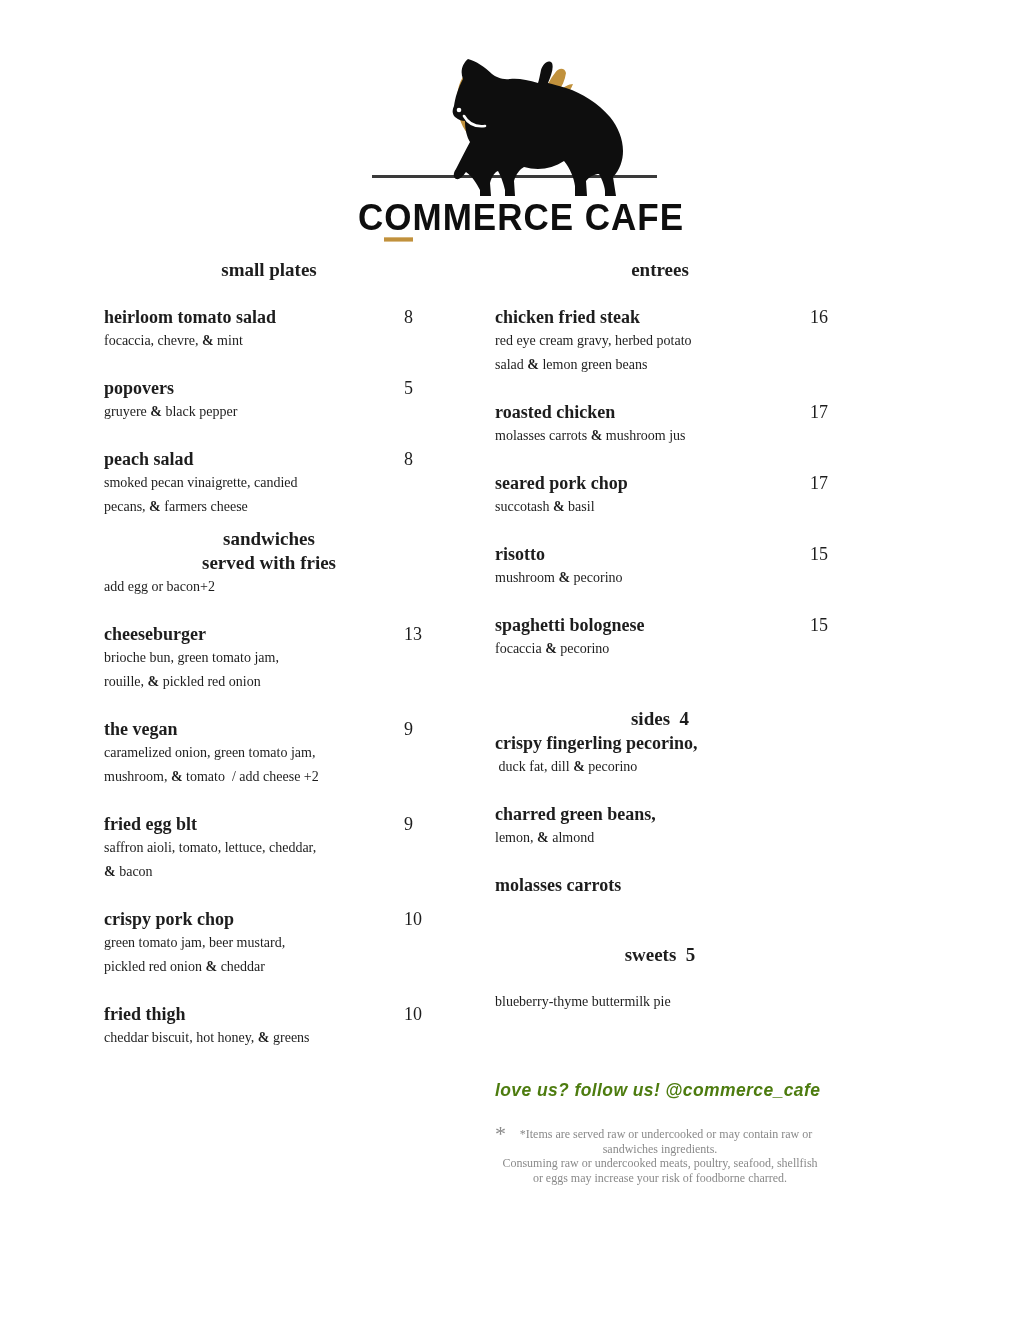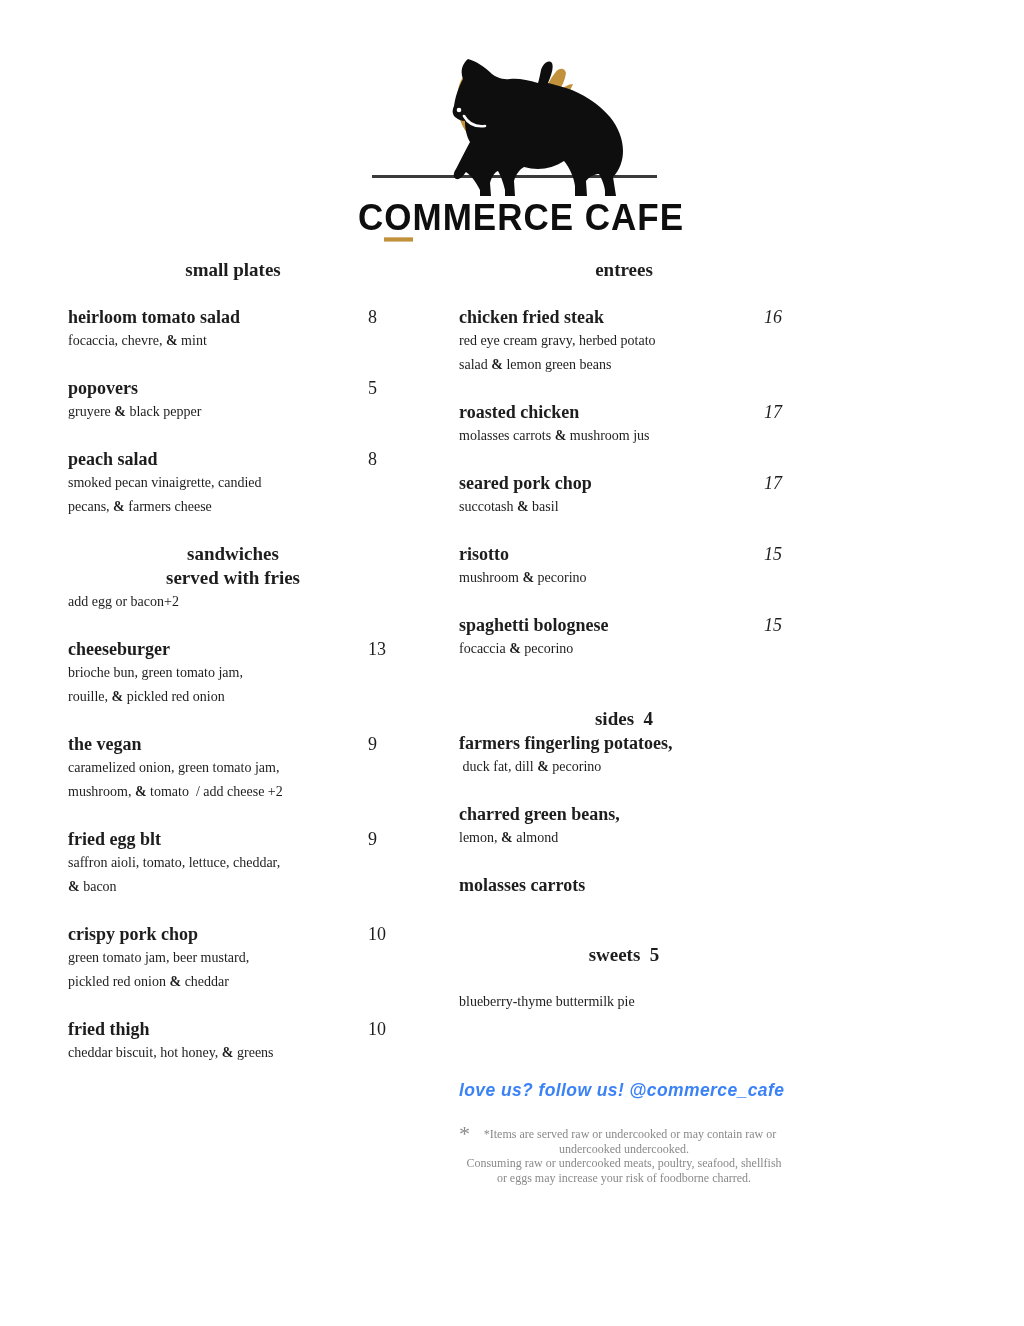--- a/index.html
+++ b/index.html
@@ -21,46 +21,46 @@
   .pig .dot { fill:#ffffff; }
   .wordmark {
     position:absolute; left:358px; top:196px; width:310px; text-align:center;
     font-family:"Liberation Sans", sans-serif; font-weight:700; font-size:35px;
     letter-spacing:1px; color:#0e0e0e; white-space:nowrap;
     transform:scaleY(1.06); transform-origin:top center;
   }
   .o-accent { border-bottom:4px solid var(--gold); padding-bottom:0px; }
 
   
-  .menu { display:flex; padding-left:68px; }
+  .menu { display:flex; padding-left:104px; }
   .col { width:330px; }
   .col-left { margin-right:61px; }
 
-  .menu-section { margin-top:23px; }
+  .menu-section { margin-top:8px; }
   .menu-section:first-child { margin-top:0; }
   .sec-heading { font-weight:700; text-align:center; font-size:19px; line-height:24px; }
   .sec-note { font-size:14px; line-height:24px; }
 
   .menu-item { margin-top:23px; }
   .item-name { position:relative; font-weight:700; font-size:18px; line-height:24px; white-space:pre; }
   .price { position:absolute; left:300px; top:0; font-weight:400; }
-  .col-right .price { left:305px;font-style:italic; }
+  .col-right .price { left:315px; }
   .item-desc { font-size:14px; line-height:24px; white-space:pre; }
   .amp { font-weight:700; }
 
   
   [data-name="menu-column-sections-1"] .menu-section:nth-child(2),
   [data-name="menu-column-sections-1"] .menu-section:nth-child(3) { margin-top:46px; }
   [data-name="menu-column-sections-1"] .menu-section:nth-child(2) .sec-heading + .menu-item { margin-top:0; }
 
   
   .social {
     margin-top:66px; font-family:"Liberation Sans", sans-serif;
     font-style:italic; font-weight:700; font-size:17.5px; letter-spacing:0.4px;
-    color:#3b82f6; white-space:nowrap;
+    color:#4d7c0f; white-space:nowrap;
   }
   .disclaimer { margin-top:26px; color:var(--muted); font-size:12px; line-height:14.5px; }
   .big-star { float:left; font-size:22px; line-height:13px; height:13px; margin-right:1px; color:var(--muted); }
   .disc-line { white-space:nowrap;text-align:center; }
 </style>
 </head>
 <body>
 
 <div class="header" data-name="logo-header">
   <div class="logo-rule" data-name="logo-horizontal-rule"></div>
@@ -151,21 +151,21 @@
             <div class="item-desc" data-name="item-desc">mushroom <b class="amp">&amp;</b> pecorino</div>
           </div>
           <div class="menu-item" data-name="menu-item">
             <div class="item-name" data-name="item-name">spaghetti bolognese<span class="price" data-name="item-price">15</span></div>
             <div class="item-desc" data-name="item-desc">focaccia <b class="amp">&amp;</b> pecorino</div>
           </div>
         </div>
         <div class="menu-section" data-name="menu-section">
           <div class="sec-heading" data-name="section-heading">sides&nbsp; 4</div>
           <div class="menu-item" data-name="menu-item">
-            <div class="item-name" data-name="item-name">farmers fingerling potatoes,</div>
+            <div class="item-name" data-name="item-name">crispy fingerling pecorino,</div>
             <div class="item-desc" data-name="item-desc"> duck fat, dill <b class="amp">&amp;</b> pecorino</div>
           </div>
           <div class="menu-item" data-name="menu-item">
             <div class="item-name" data-name="item-name">charred green beans,</div>
             <div class="item-desc" data-name="item-desc">lemon, <b class="amp">&amp;</b> almond</div>
           </div>
           <div class="menu-item" data-name="menu-item">
             <div class="item-name" data-name="item-name">molasses carrots</div>
           </div>
         </div>
@@ -175,18 +175,18 @@
             <div class="item-desc" data-name="item-desc">blueberry-thyme buttermilk pie</div>
           </div>
         </div>
       </div>
 
     <div class="social" data-name="social-line">love us? follow us! @commerce_cafe</div>
 
     <div class="disclaimer" data-name="disclaimer">
       <span class="big-star" data-name="asterisk-icon">*</span>
       <div class="disc-line" data-name="disclaimer-line">*Items are served raw or undercooked or may contain raw or</div>
-      <div class="disc-line" data-name="disclaimer-line">undercooked undercooked.</div>
+      <div class="disc-line" data-name="disclaimer-line">sandwiches ingredients.</div>
       <div class="disc-line" data-name="disclaimer-line">Consuming raw or undercooked meats, poultry, seafood, shellfish</div>
       <div class="disc-line" data-name="disclaimer-line">or eggs may increase your risk of foodborne charred.</div>
     </div>
   </div>
 </div>
 
 </body></html>

